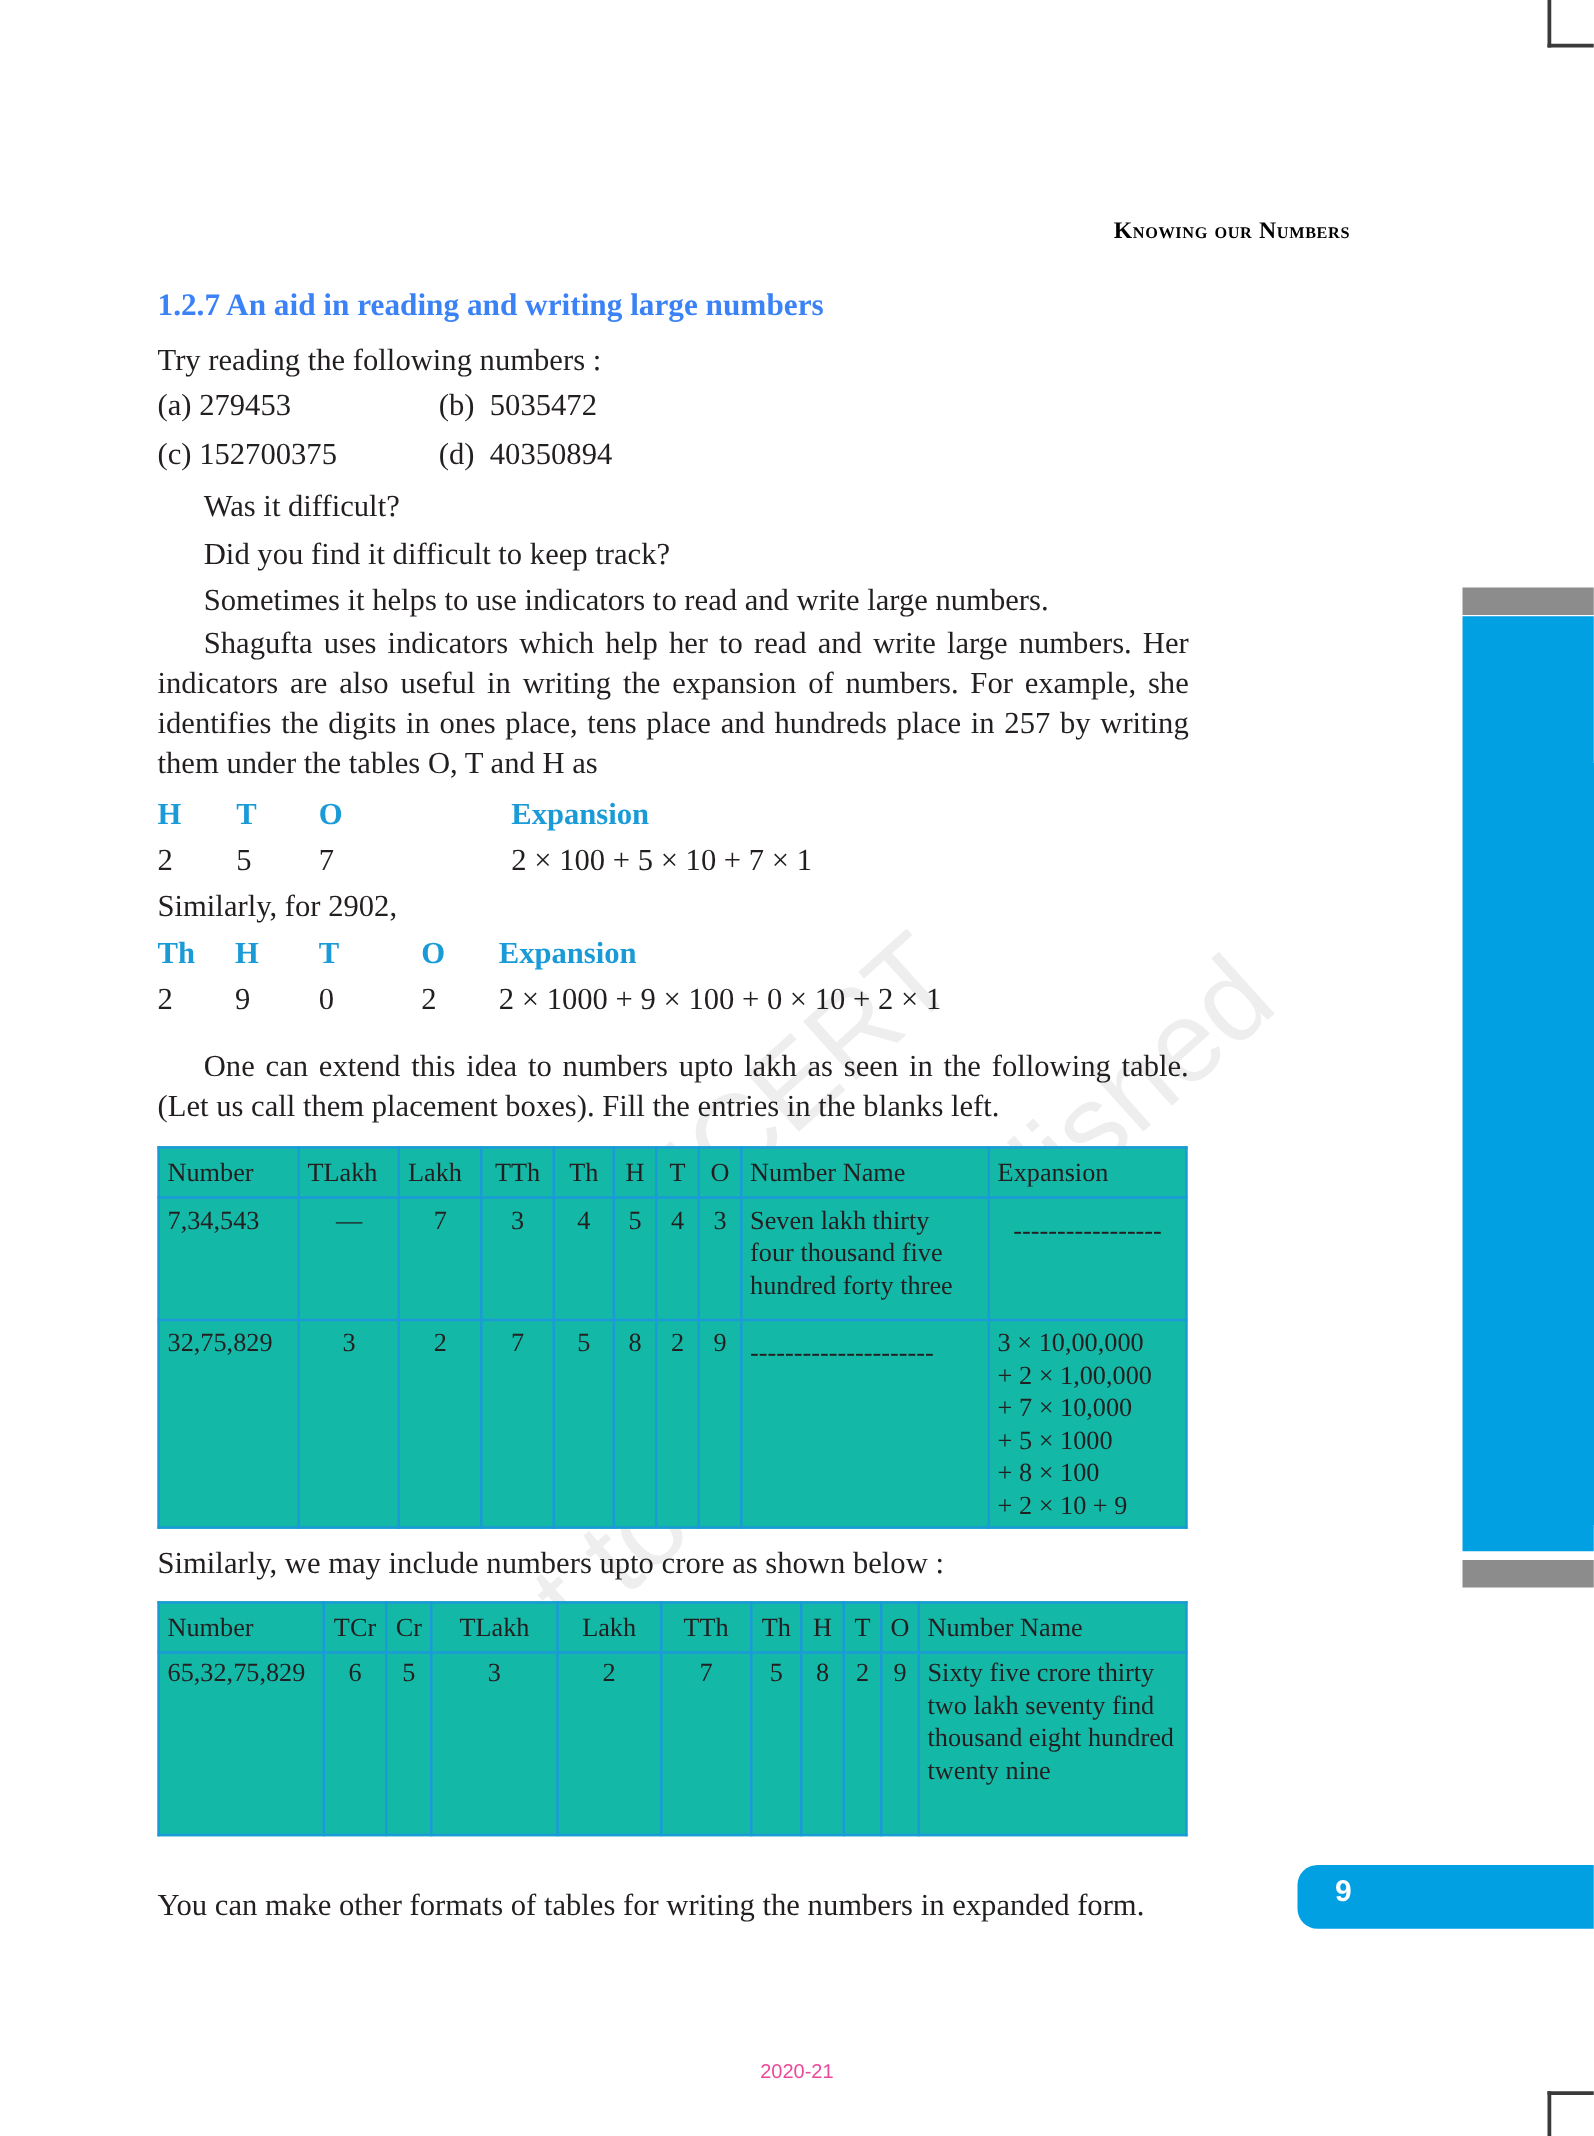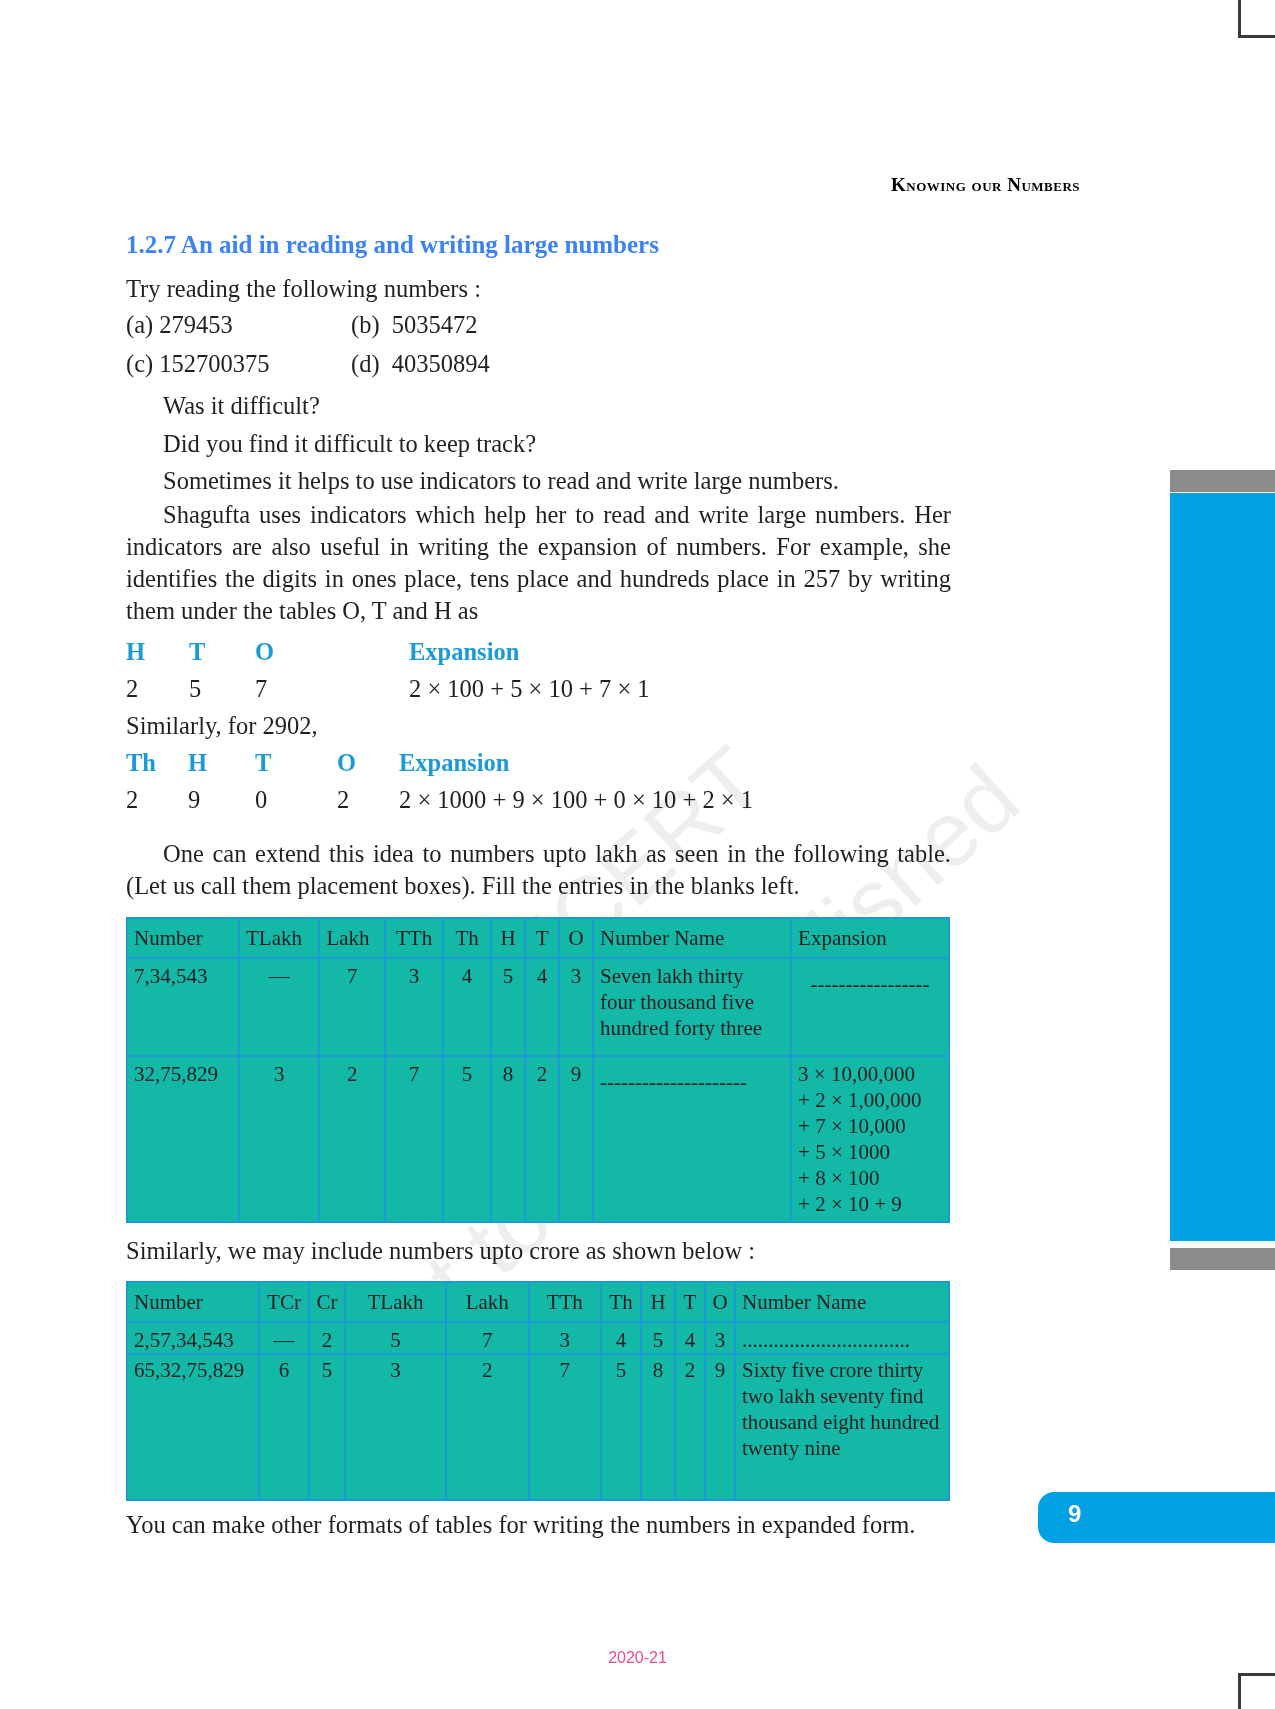--- a/index.html
+++ b/index.html
@@ -197,35 +197,20 @@
     <td class="center" style="width:22px;">Cr</td>
     <td class="center">TLakh</td>
     <td class="center">Lakh</td>
     <td class="center">TTh</td>
     <td class="center" style="width:26px;">Th</td>
     <td class="center" style="width:20px;">H</td>
     <td class="center" style="width:16px;">T</td>
     <td class="center" style="width:16px;">O</td>
     <td style="width:200px;">Number Name</td>
   </tr>
-  <tr>
-    <td style="padding-bottom:0;">2,57,34,543</td>
-    <td class="center" style="padding-bottom:0;">—</td>
-    <td class="center" style="padding-bottom:0;">2</td>
-    <td class="center" style="padding-bottom:0;">5</td>
-    <td class="center" style="padding-bottom:0;">7</td>
-    <td class="center" style="padding-bottom:0;">3</td>
-    <td class="center" style="padding-bottom:0;">4</td>
-    <td class="center" style="padding-bottom:0;">5</td>
-    <td class="center" style="padding-bottom:0;">4</td>
-    <td class="center" style="padding-bottom:0;">3</td>
-    <td style="padding-bottom:0;">
-      <div>................................</div>
-    </td>
-  </tr>
   <tr style="height:146px;">
     <td style="padding-top:2px;">65,32,75,829</td>
     <td class="center" style="padding-top:2px;">6</td>
     <td class="center" style="padding-top:2px;">5</td>
     <td class="center" style="padding-top:2px;">3</td>
     <td class="center" style="padding-top:2px;">2</td>
     <td class="center" style="padding-top:2px;">7</td>
     <td class="center" style="padding-top:2px;">5</td>
     <td class="center" style="padding-top:2px;">8</td>
     <td class="center" style="padding-top:2px;">2</td>

